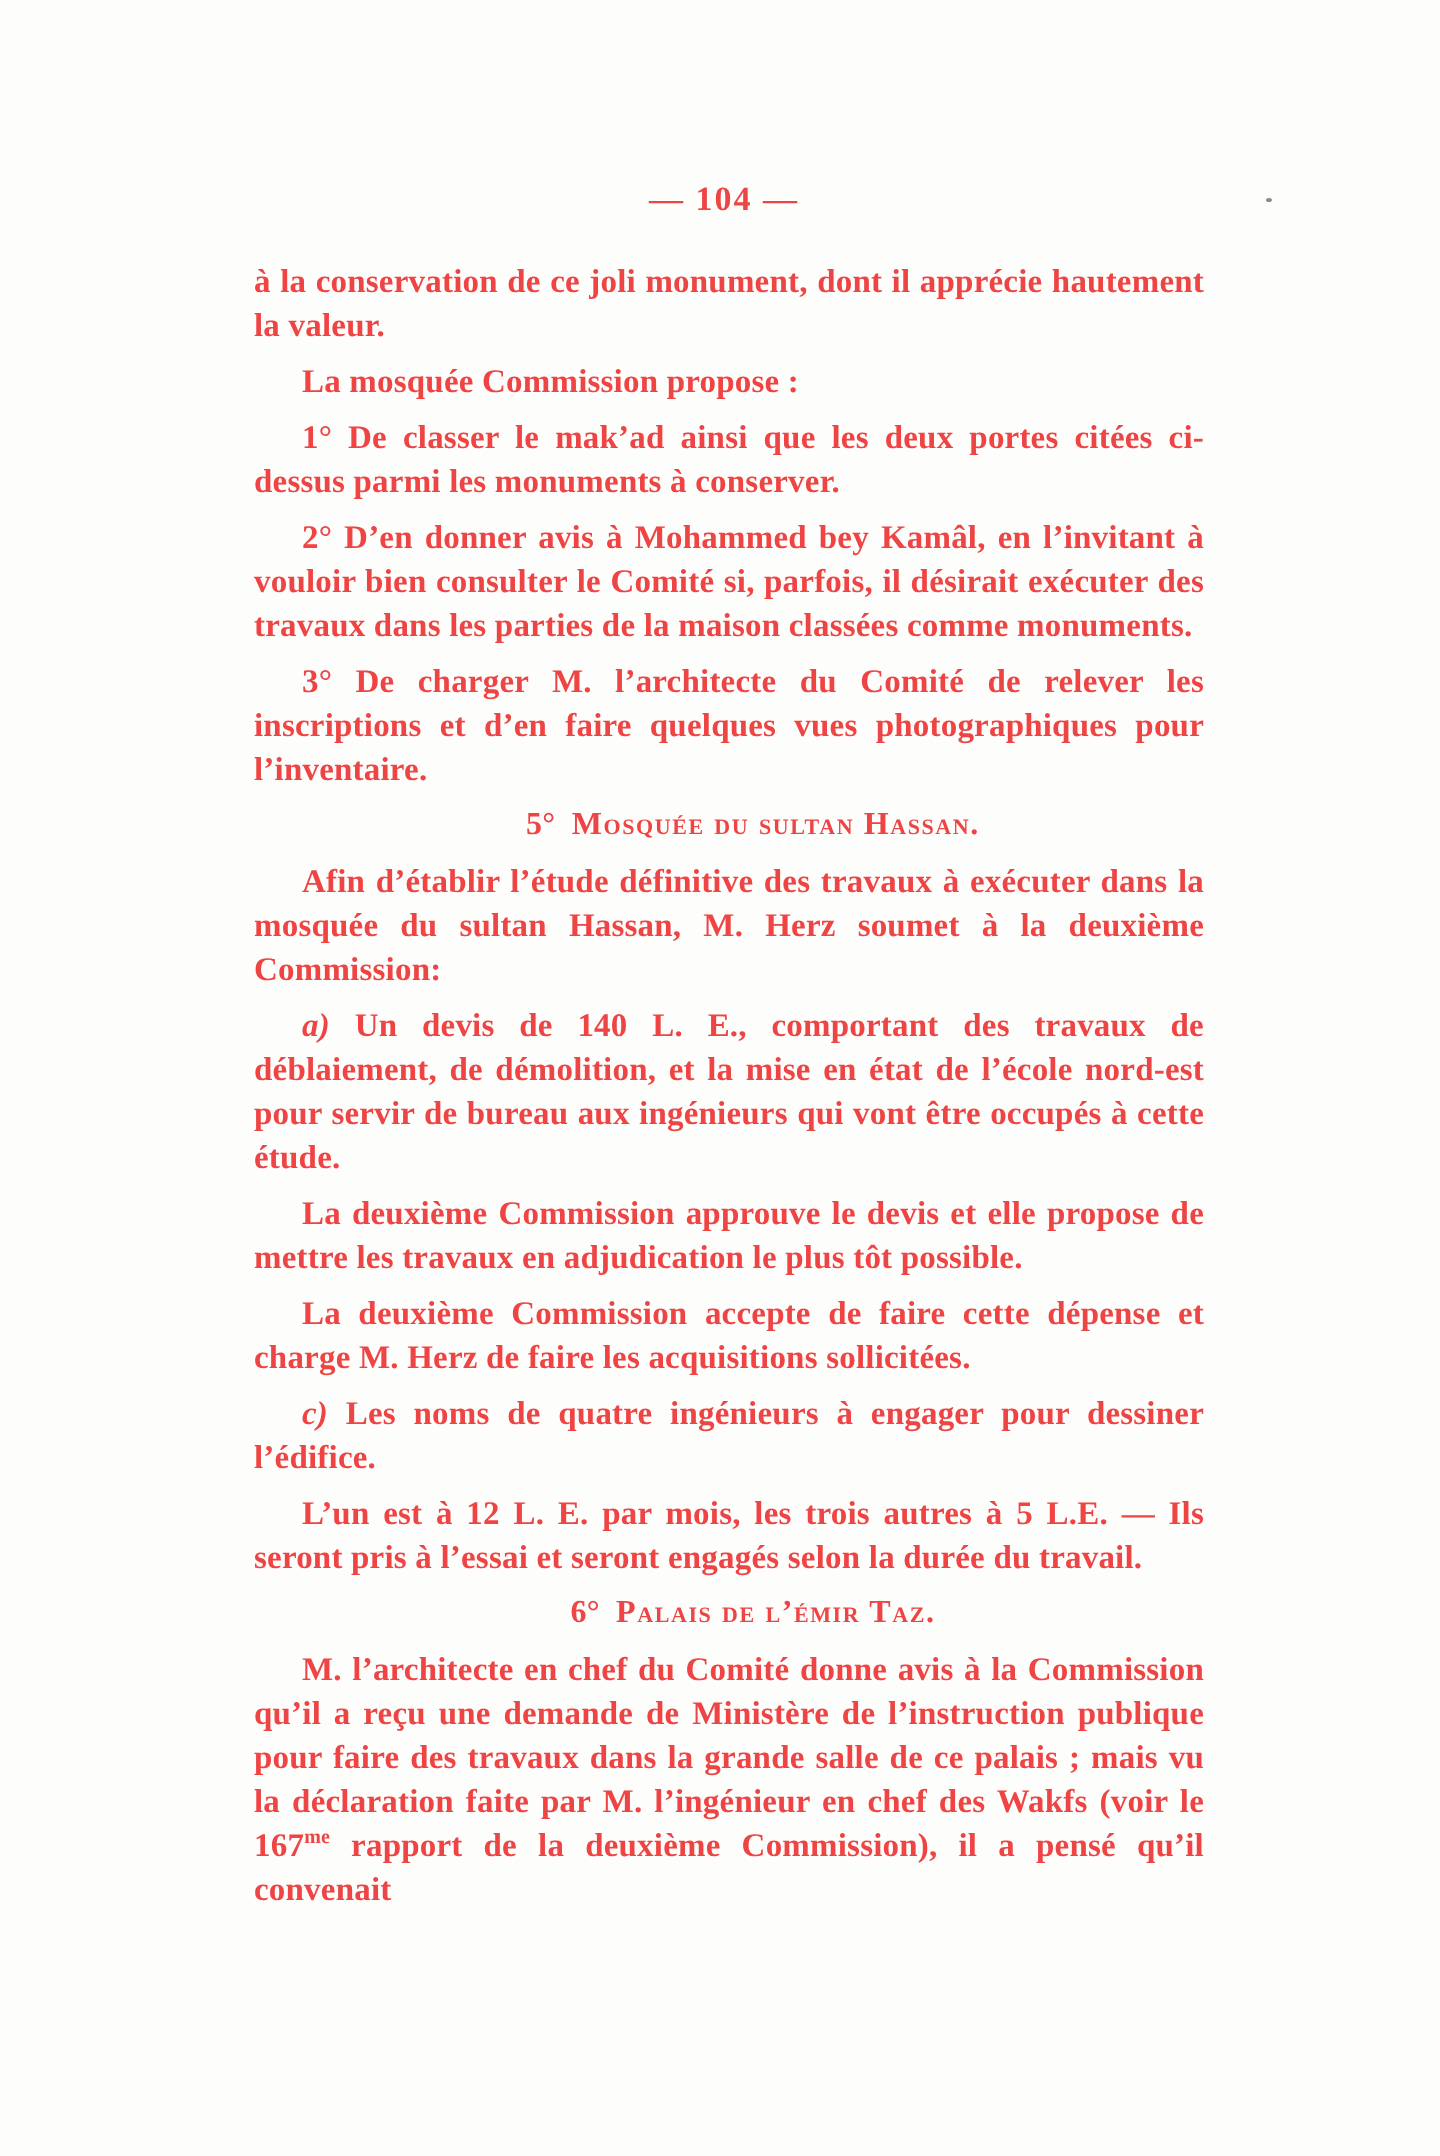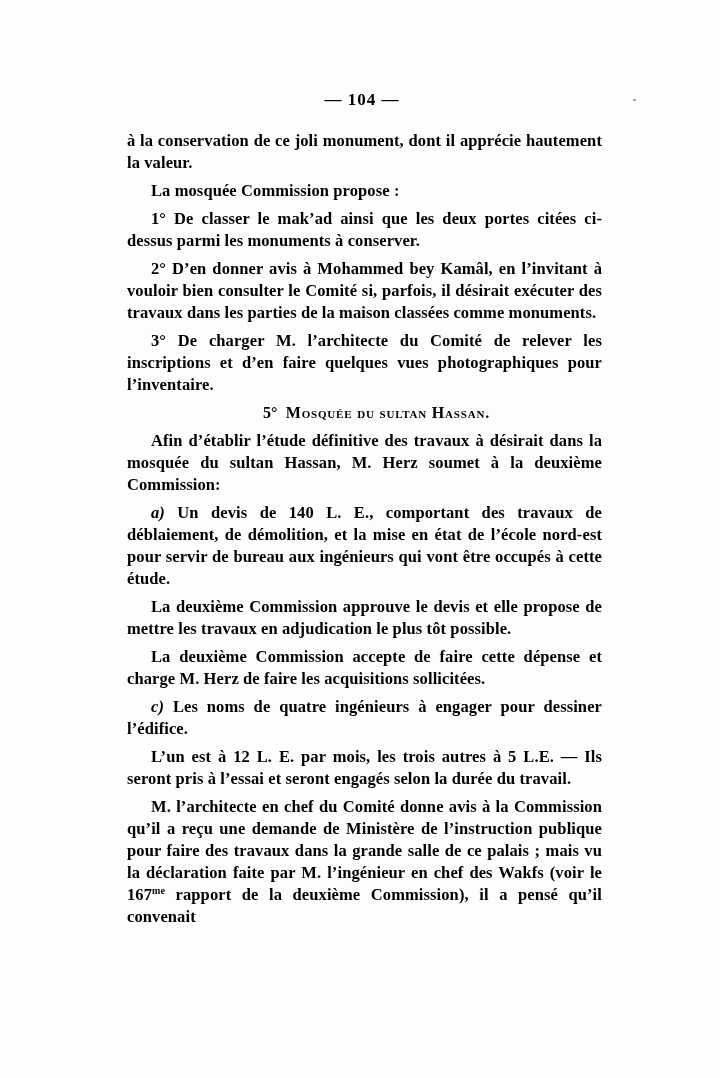--- a/index.html
+++ b/index.html
@@ -5,21 +5,21 @@
   html,body{margin:0;padding:0;}
   body{
     width:720px;height:1078px;
     background:#ffffff;
     font-family:"Liberation Serif", serif;
   }
   .page{
     position:relative;
     width:720px;height:1078px;
     background:#fdfdfb;
-    color:#000000;
+    color:#ef4444;
     overflow:hidden;
   }
   .pagehead{
     position:absolute;
     top:90px;left:118px;width:488px;
     text-align:center;
     font-size:17px;
     font-weight:700;
     letter-spacing:1px;
   }
@@ -73,30 +73,31 @@
   <div class="content">
 
     <p class="noindent">à la conservation de ce joli monument, dont il apprécie hautement la valeur.</p>
     <p>La mosquée Commission propose :</p>
     <p>1° De classer le mak’ad ainsi que les deux portes citées ci-dessus parmi les monuments à conserver.</p>
     <p>2° D’en donner avis à Mohammed bey Kamâl, en l’invitant à vouloir bien consulter le Comité si, parfois, il désirait exécuter des travaux dans les parties de la maison classées comme monuments.</p>
     <p>3° De charger M. l’architecte du Comité de relever les inscriptions et d’en faire quelques vues photographiques pour l’inventaire.</p>
 
     <p class="sect"><span>5°</span>&nbsp; <span class="sc">Mosquée du sultan Hassan.</span></p>
 
-    <p>Afin d’établir l’étude définitive des travaux à désirait dans la mosquée du sultan Hassan, M. Herz soumet à la deuxième Commission:</p>
+    <p>Afin d’établir l’étude définitive des travaux à exécuter dans la mosquée du sultan Hassan, M. Herz soumet à la deuxième Commission:</p>
 
     <p><span class="lead-italic">a)</span><span> Un devis de 140 L. E., comportant des travaux de déblaiement, de démolition, et la mise en état de l’école nord-est pour servir de bureau aux ingénieurs qui vont être occupés à cette étude.</span></p>
 
     <p>La deuxième Commission approuve le devis et elle propose de mettre les travaux en adjudication le plus tôt possible.</p>
 
 
     <p>La deuxième Commission accepte de faire cette dépense et charge M. Herz de faire les acquisitions sollicitées.</p>
 
     <p><span class="lead-italic">c)</span><span> Les noms de quatre ingénieurs à engager pour dessiner l’édifice.</span></p>
 
     <p>L’un est à 12 L. E. par mois, les trois autres à 5 L.E. — Ils seront pris à l’essai et seront engagés selon la durée du travail.</p>
 
+    <p class="sect"><span>6°</span>&nbsp; <span class="sc">Palais de l’émir Taz.</span></p>
 
     <p><span>M. l’architecte en chef du Comité donne avis à la Commission qu’il a reçu une demande de Ministère de l’instruction publique pour faire des travaux dans la grande salle de ce palais ; mais vu la déclaration faite par M. l’ingénieur en chef des Wakfs (voir le 167</span><sup class="ord">me</sup><span> rapport de la deuxième Commission), il a pensé qu’il convenait</span></p>
 
   </div>
 </div>
 
 </body></html>

